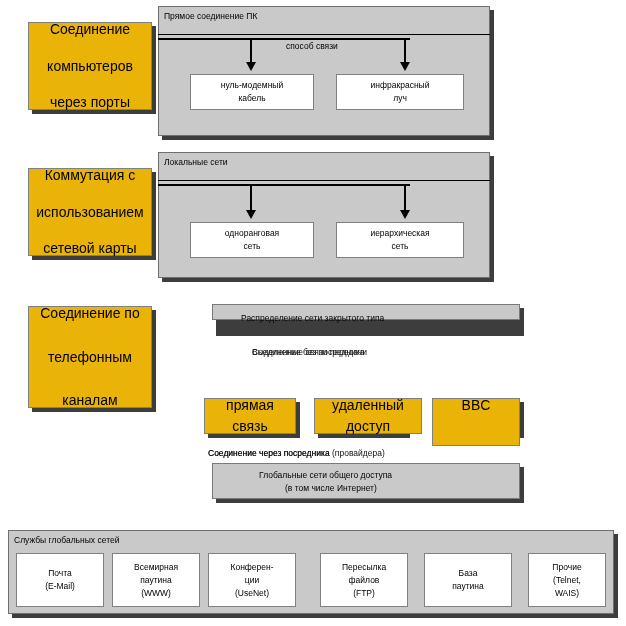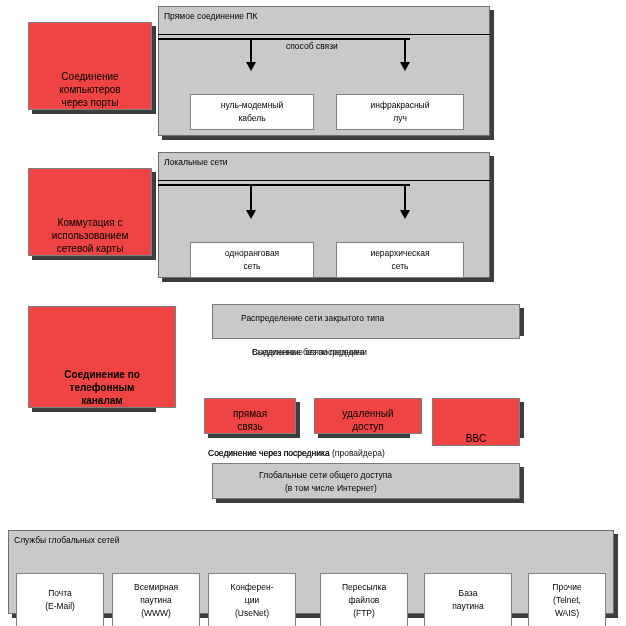--- a/index.html
+++ b/index.html
@@ -29,46 +29,45 @@
     color: #000;
     white-space: nowrap;
   }
   .panel-divider {
     position: absolute;
     height: 1px;
     background: #000;
   }
   .graybox {
     position: absolute;
-    background: #ef4444;
+    background: #eab308;
     border: 1px solid #808080;
     box-sizing: border-box;
     display: flex;
     flex-direction: column;
     align-items: center;
-    justify-content: flex-end;
-    font-size: 10px;
+    justify-content: space-between;
+    font-size: 14px;
     line-height: 13px;
     color: #000;
     text-align: center;
   }
   .whitebox {
     position: absolute;
     background: #ffffff;
     border: 1px solid #808080;
     box-sizing: border-box;
     display: flex;
     flex-direction: column;
     align-items: center;
     justify-content: center;
     font-size: 8.5px;
     line-height: 13px;
     color: #000;
     text-align: left;
-    margin-top: 20px;
   }
   .barbox {
     position: absolute;
     background: #c9c9c9;
     border: 1px solid #7a7a7a;
     box-sizing: border-box;
     font-size: 8.5px;
     line-height: 13px;
     color: #000;
   }
@@ -170,28 +169,28 @@
   <div class="whitebox" style="left:190px; top:222px; width:124px; height:36px;">
     <span class="svc-line">одноранговая</span>
     <span class="svc-line">сеть</span>
   </div>
   <div class="whitebox" style="left:336px; top:222px; width:128px; height:36px;">
     <span class="svc-line">иерархическая</span>
     <span class="svc-line">сеть</span>
   </div>
 
   <div class="shadow" style="left:32px; top:310px; width:124px; height:102px;"></div>
-  <div class="graybox" style="left:28px; top:306px; width:148px; height:102px;font-weight:bold;">
+  <div class="graybox" style="left:28px; top:306px; width:124px; height:102px;">
     <span class="svc-line">Соединение по</span>
     <span class="svc-line">телефонным</span>
     <span class="svc-line">каналам</span>
   </div>
 
   <div class="shadow" style="left:216px; top:308px; width:308px; height:28px;"></div>
-  <div class="barbox" style="left:212px; top:304px; width:308px; height:35px;">
+  <div class="barbox" style="left:212px; top:304px; width:308px; height:16px;">
     <span class="bar-label" style="left:28px; top:7px;">Распределение сети закрытого типа</span>
   </div>
 
   <div class="overlap-label" style="left:252px; top:347px;">Соединение без посредника</div>
   <div class="overlap-label" style="left:252px; top:347px;">Выделенные связи передачи</div>
 
   <div class="shadow" style="left:208px; top:402px; width:92px; height:36px;"></div>
   <div class="graybox" style="left:204px; top:398px; width:92px; height:36px;">
     <span class="svc-line">прямая</span>
     <span class="svc-line">связь</span>

